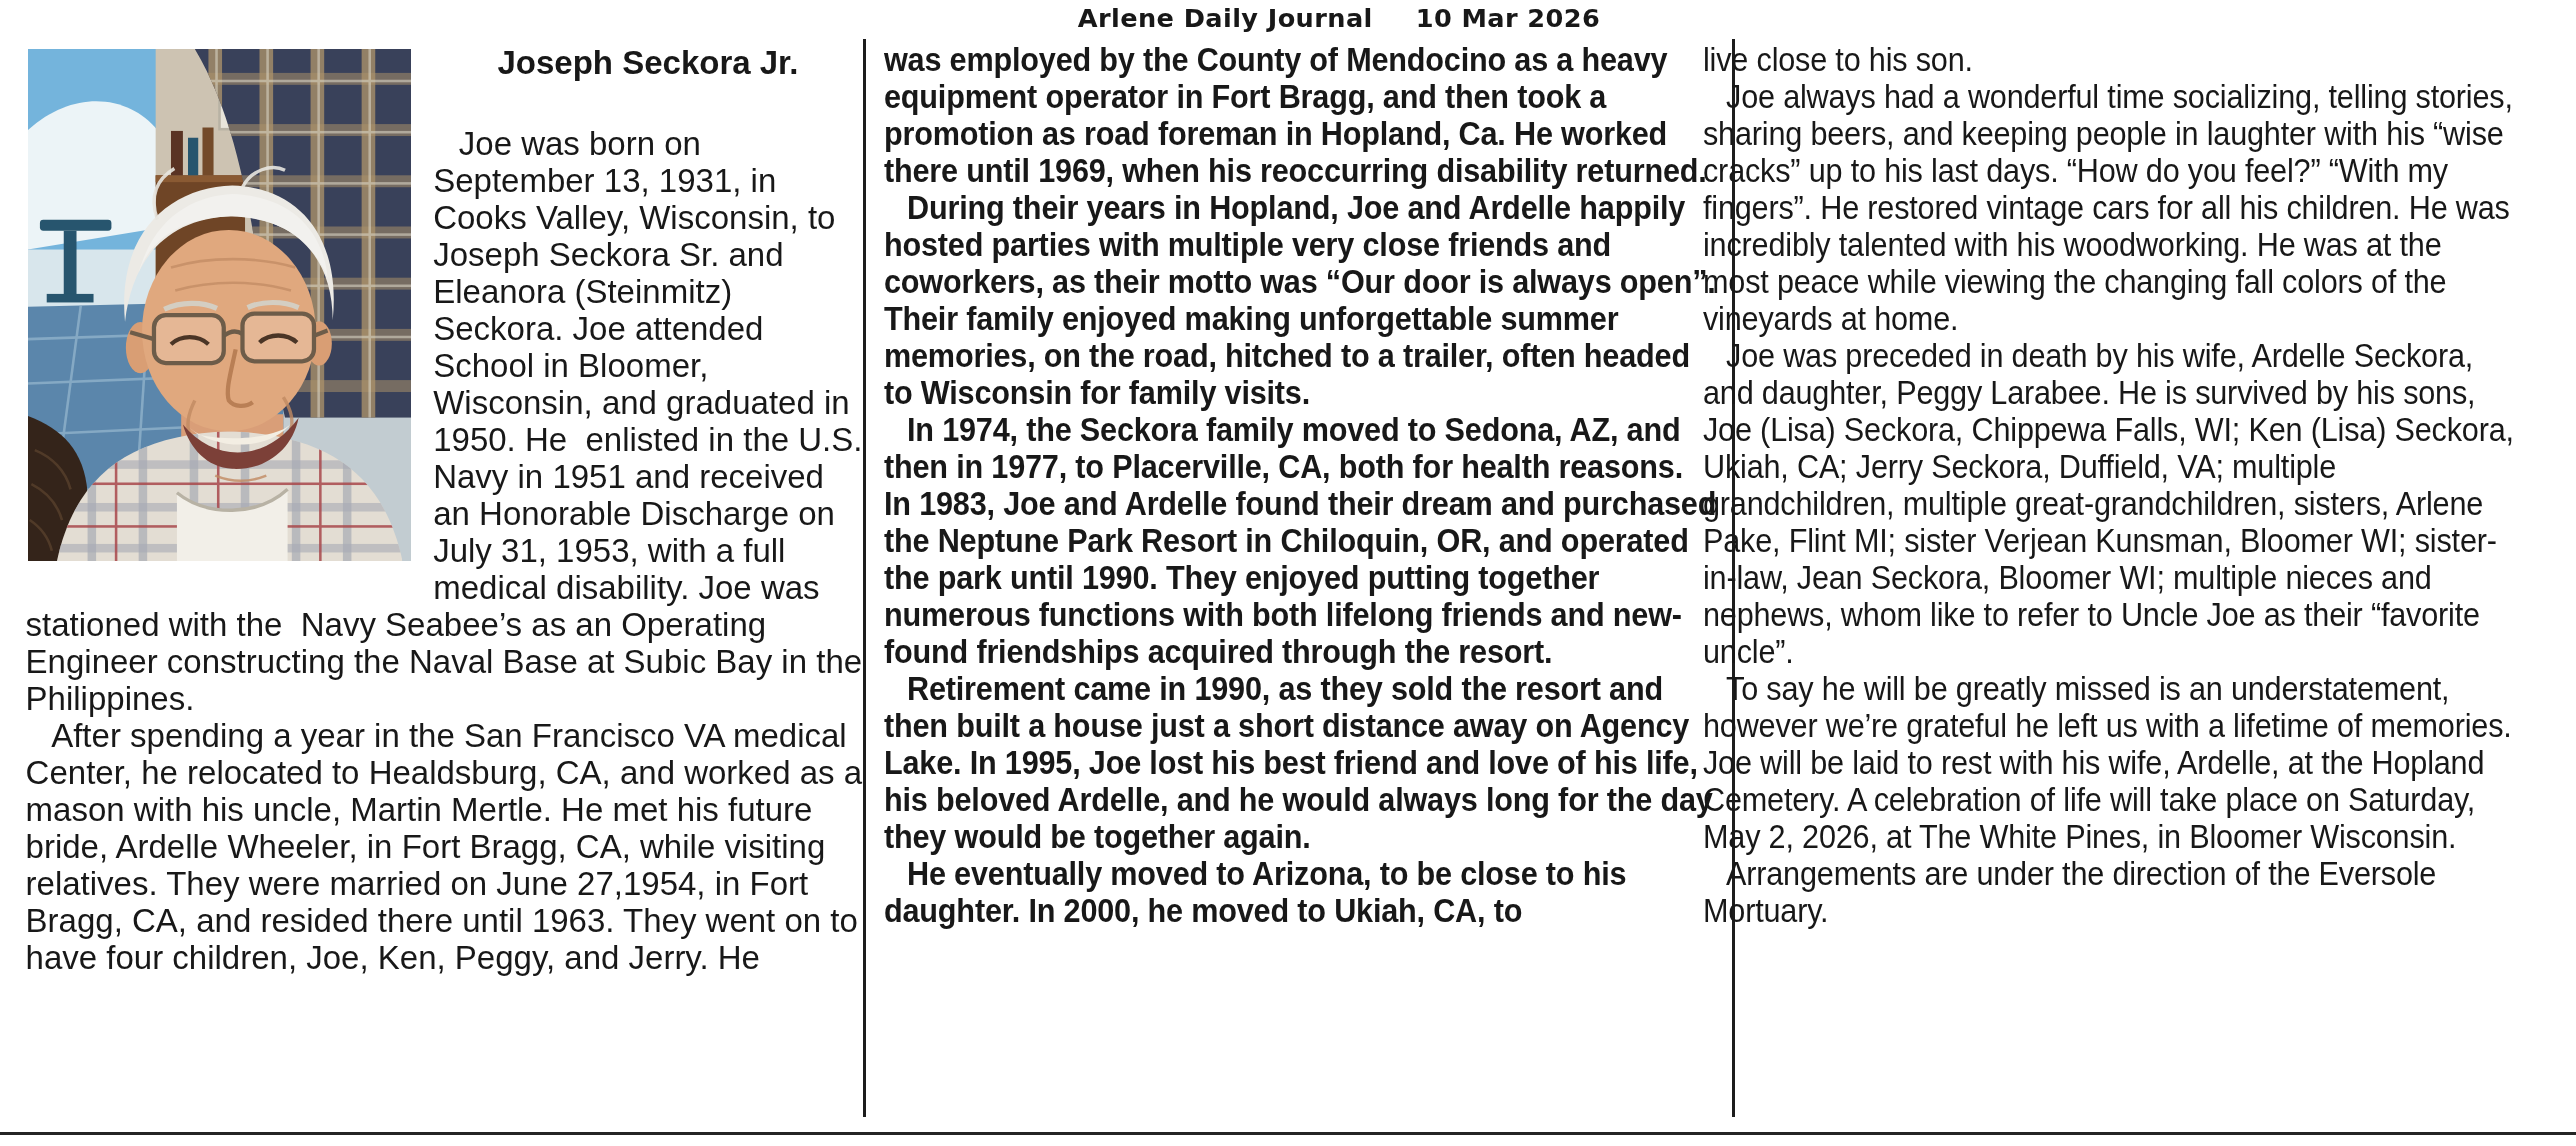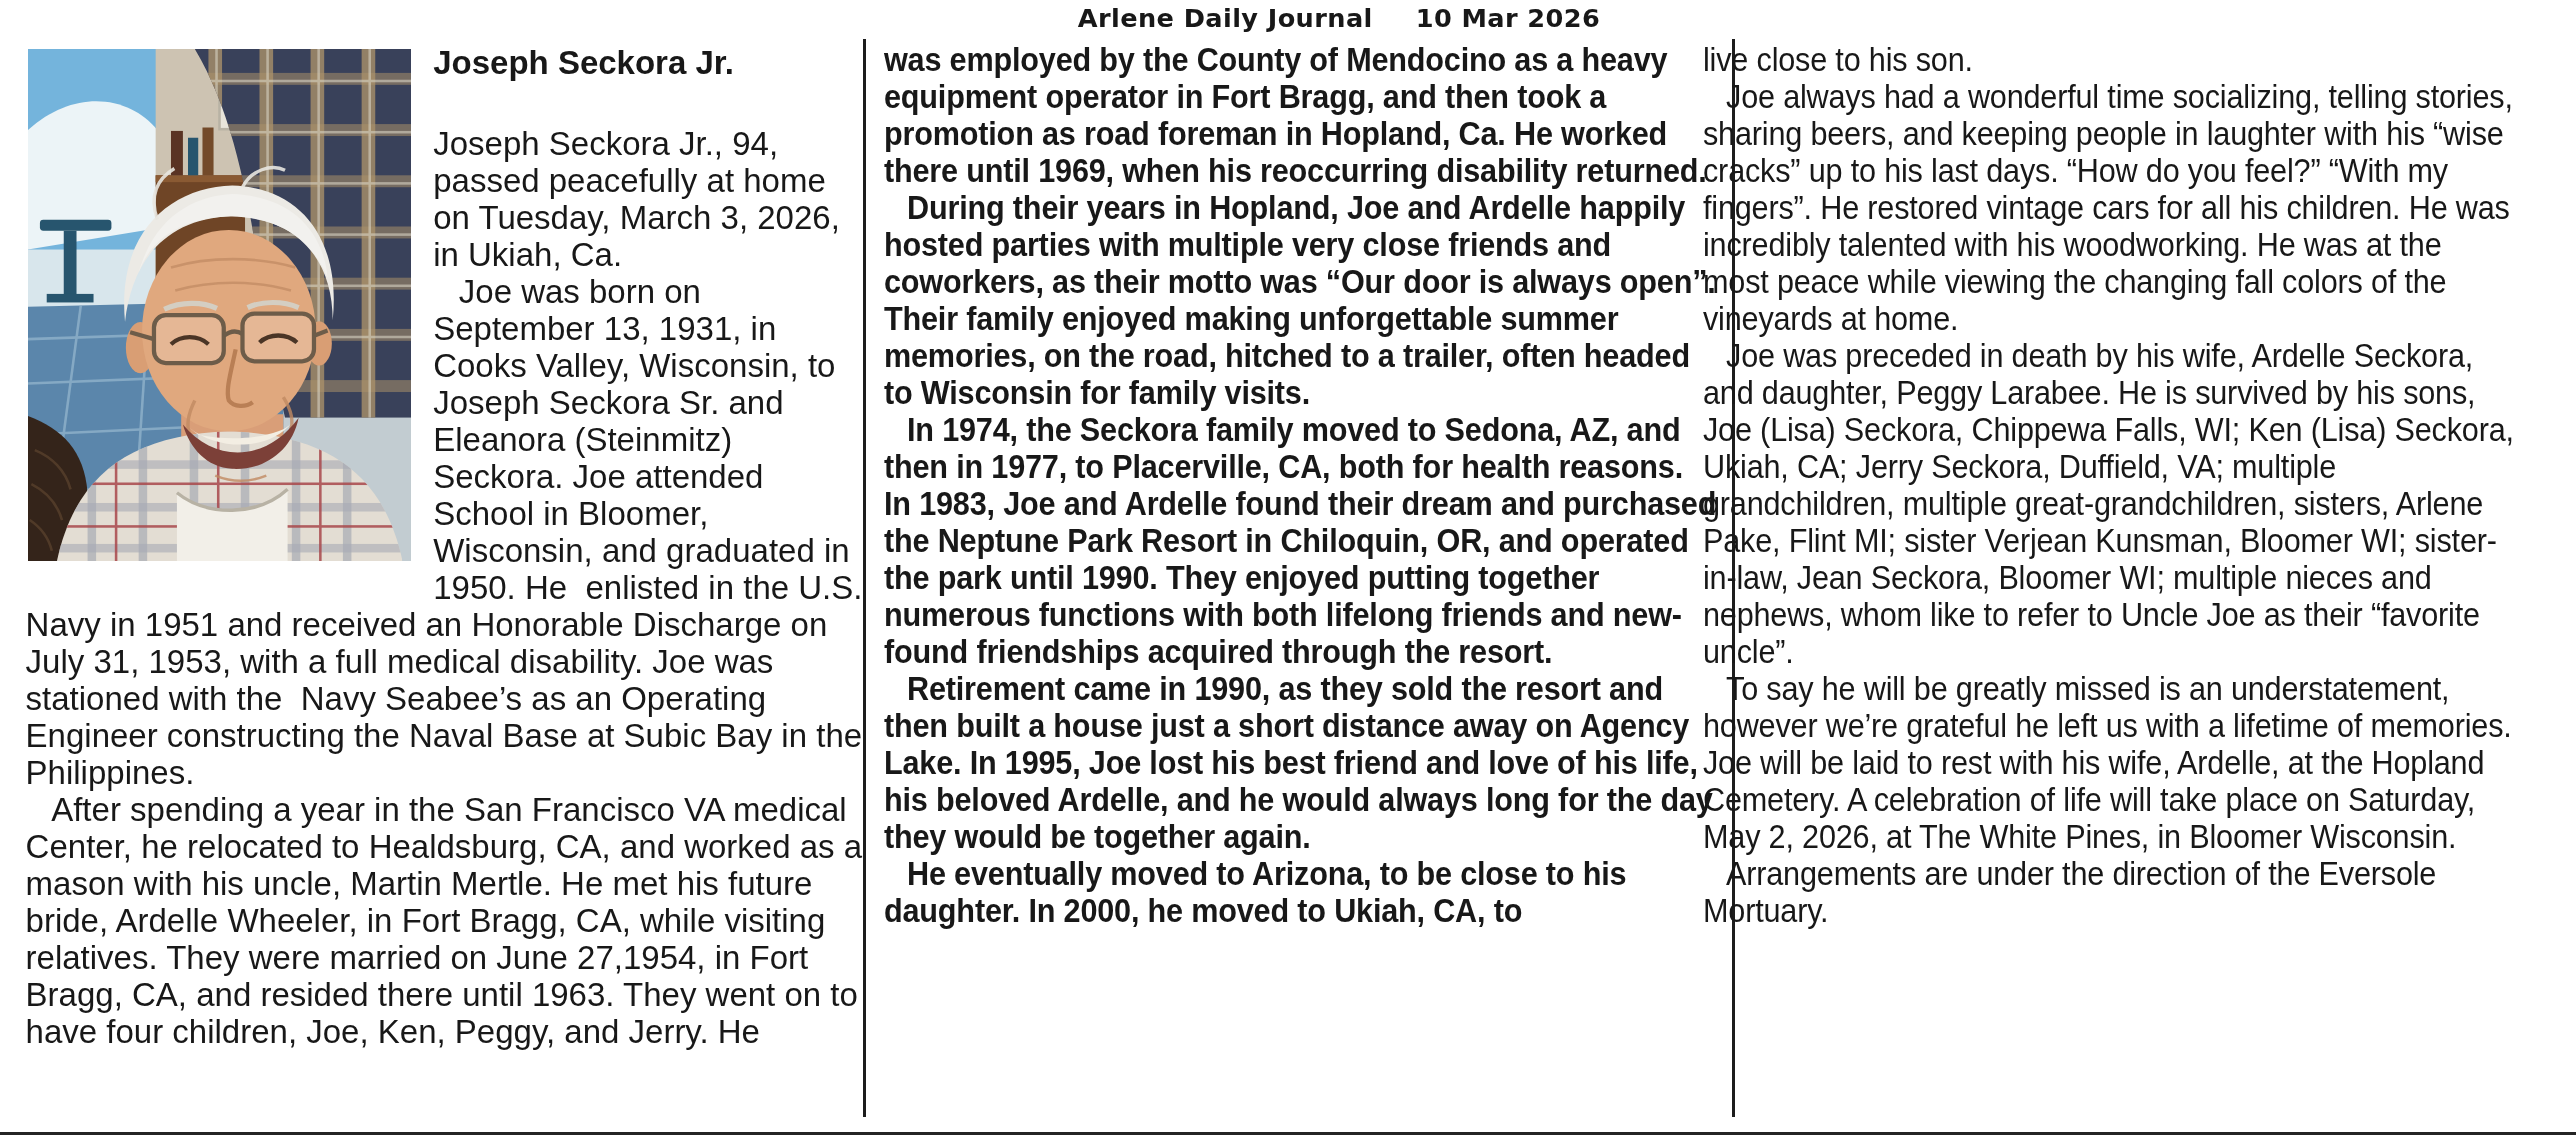--- a/index.html
+++ b/index.html
@@ -38,21 +38,21 @@
     transform:scaleX(0.90);
     transform-origin:0 0;
     letter-spacing:-0.2px;
   }
   .photo {
     float:left; width:383px; height:512px;
     margin:7.7px 22px 25.6px 2.6px;
   }
   .photo svg { display:block; width:383px; height:512px; }
   .obit-title {
-    text-align:left;
+    text-align:center;
     font-size:33px; font-weight:bold; line-height:37px;
     margin:3.4px 0 44px 0;
   }
   p { margin:0; }
   p.ind { text-indent:25.6px; }
 </style>
 </head>
 <body>
 
 <div class="masthead">
@@ -210,21 +210,20 @@
         <path d="M196,412 C188,428 186,442 190,452"></path>
           <path d="M300,408 C310,424 312,438 308,448"></path>
       </g>
 
       <path d="M182,440 C220,486 280,484 318,432 C310,472 276,494 240,492 C210,490 190,468 182,440 Z" fill="#7c4038"></path>
       <path d="M190,444 C225,472 285,470 310,438 C300,452 250,462 200,452 Z" fill="#f3eee3"></path>
       <path d="M220,500 C240,508 260,508 280,500" fill="none" stroke="#c08a62" stroke-width="3" opacity="0.8"></path>
     </svg>
   </div>
   <h1 class="obit-title">Joseph Seckora Jr.</h1>
-  <p>Joseph Seckora Jr., 94, passed peacefully at home on Tuesday, March 3, 2026, in Ukiah, Ca.</p>
   <p class="ind">Joe was born on September 13, 1931, in Cooks Valley, Wisconsin, to Joseph Seckora Sr. and Eleanora (Steinmitz) Seckora. Joe attended School in Bloomer, Wisconsin, and graduated in 1950. He&nbsp; enlisted in the U.S. Navy in 1951 and received an Honorable Discharge on July 31, 1953, with a full medical disability. Joe was stationed with the&nbsp; Navy Seabee’s as an Operating Engineer constructing the Naval Base at Subic Bay in the Philippines.</p>
   <p class="ind">After spending a year in the San Francisco VA medical Center, he relocated to Healdsburg, CA, and worked as a mason with his uncle, Martin Mertle. He met his future bride, Ardelle Wheeler, in Fort Bragg, CA, while visiting relatives. They were married on June 27,1954, in Fort Bragg, CA, and resided there until 1963. They went on to have four children, Joe, Ken, Peggy, and Jerry. He</p>
 </div>
 
 <div class="col col-2">
   <div class="cond">
     <p>was employed by the County of Mendocino as a heavy equipment operator in Fort Bragg, and then took a promotion as road foreman in Hopland, Ca. He worked there until 1969, when his reoccurring disability returned.</p>
     <p class="ind">During their years in Hopland, Joe and Ardelle happily hosted parties with multiple very close friends and coworkers, as their motto was “Our door is always open”. Their family enjoyed making unforgettable summer memories, on the road, hitched to a trailer, often headed to Wisconsin for family visits.</p>
     <p class="ind">In 1974, the Seckora family moved to Sedona, AZ, and then in 1977, to Placerville, CA, both for health reasons. In 1983, Joe and Ardelle found their dream and purchased the Neptune Park Resort in Chiloquin, OR, and operated the park until 1990. They enjoyed putting together numerous functions with both lifelong friends and new-found friendships acquired through the resort.</p>
     <p class="ind">Retirement came in 1990, as they sold the resort and then built a house just a short distance away on Agency Lake. In 1995, Joe lost his best friend and love of his life, his beloved Ardelle, and he would always long for the day they would be together again.</p>

